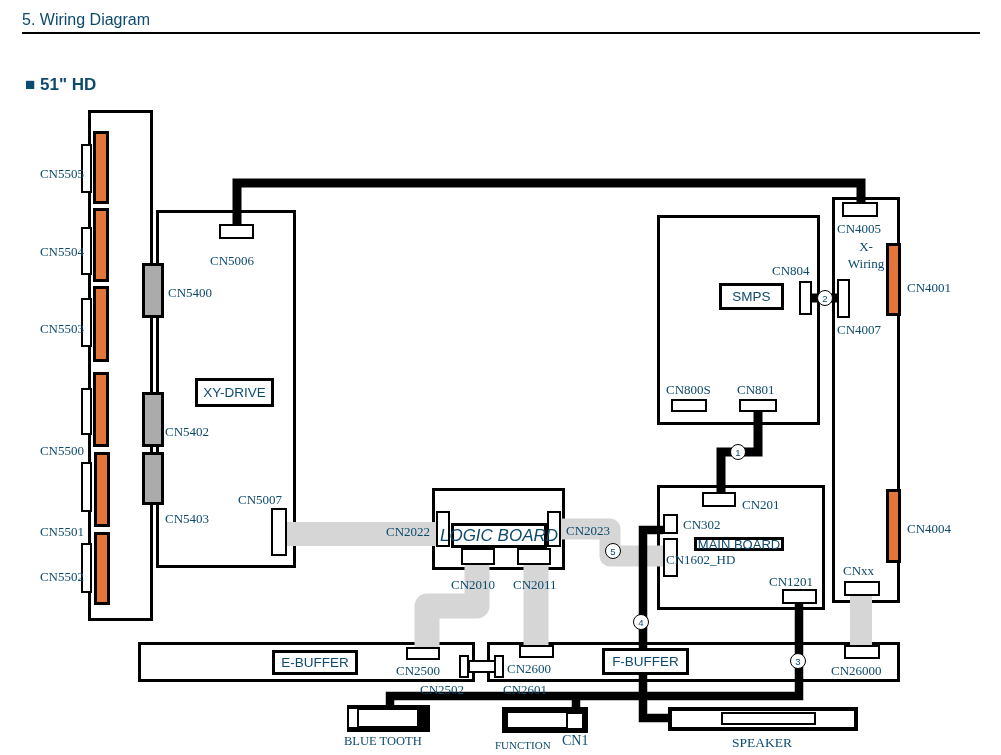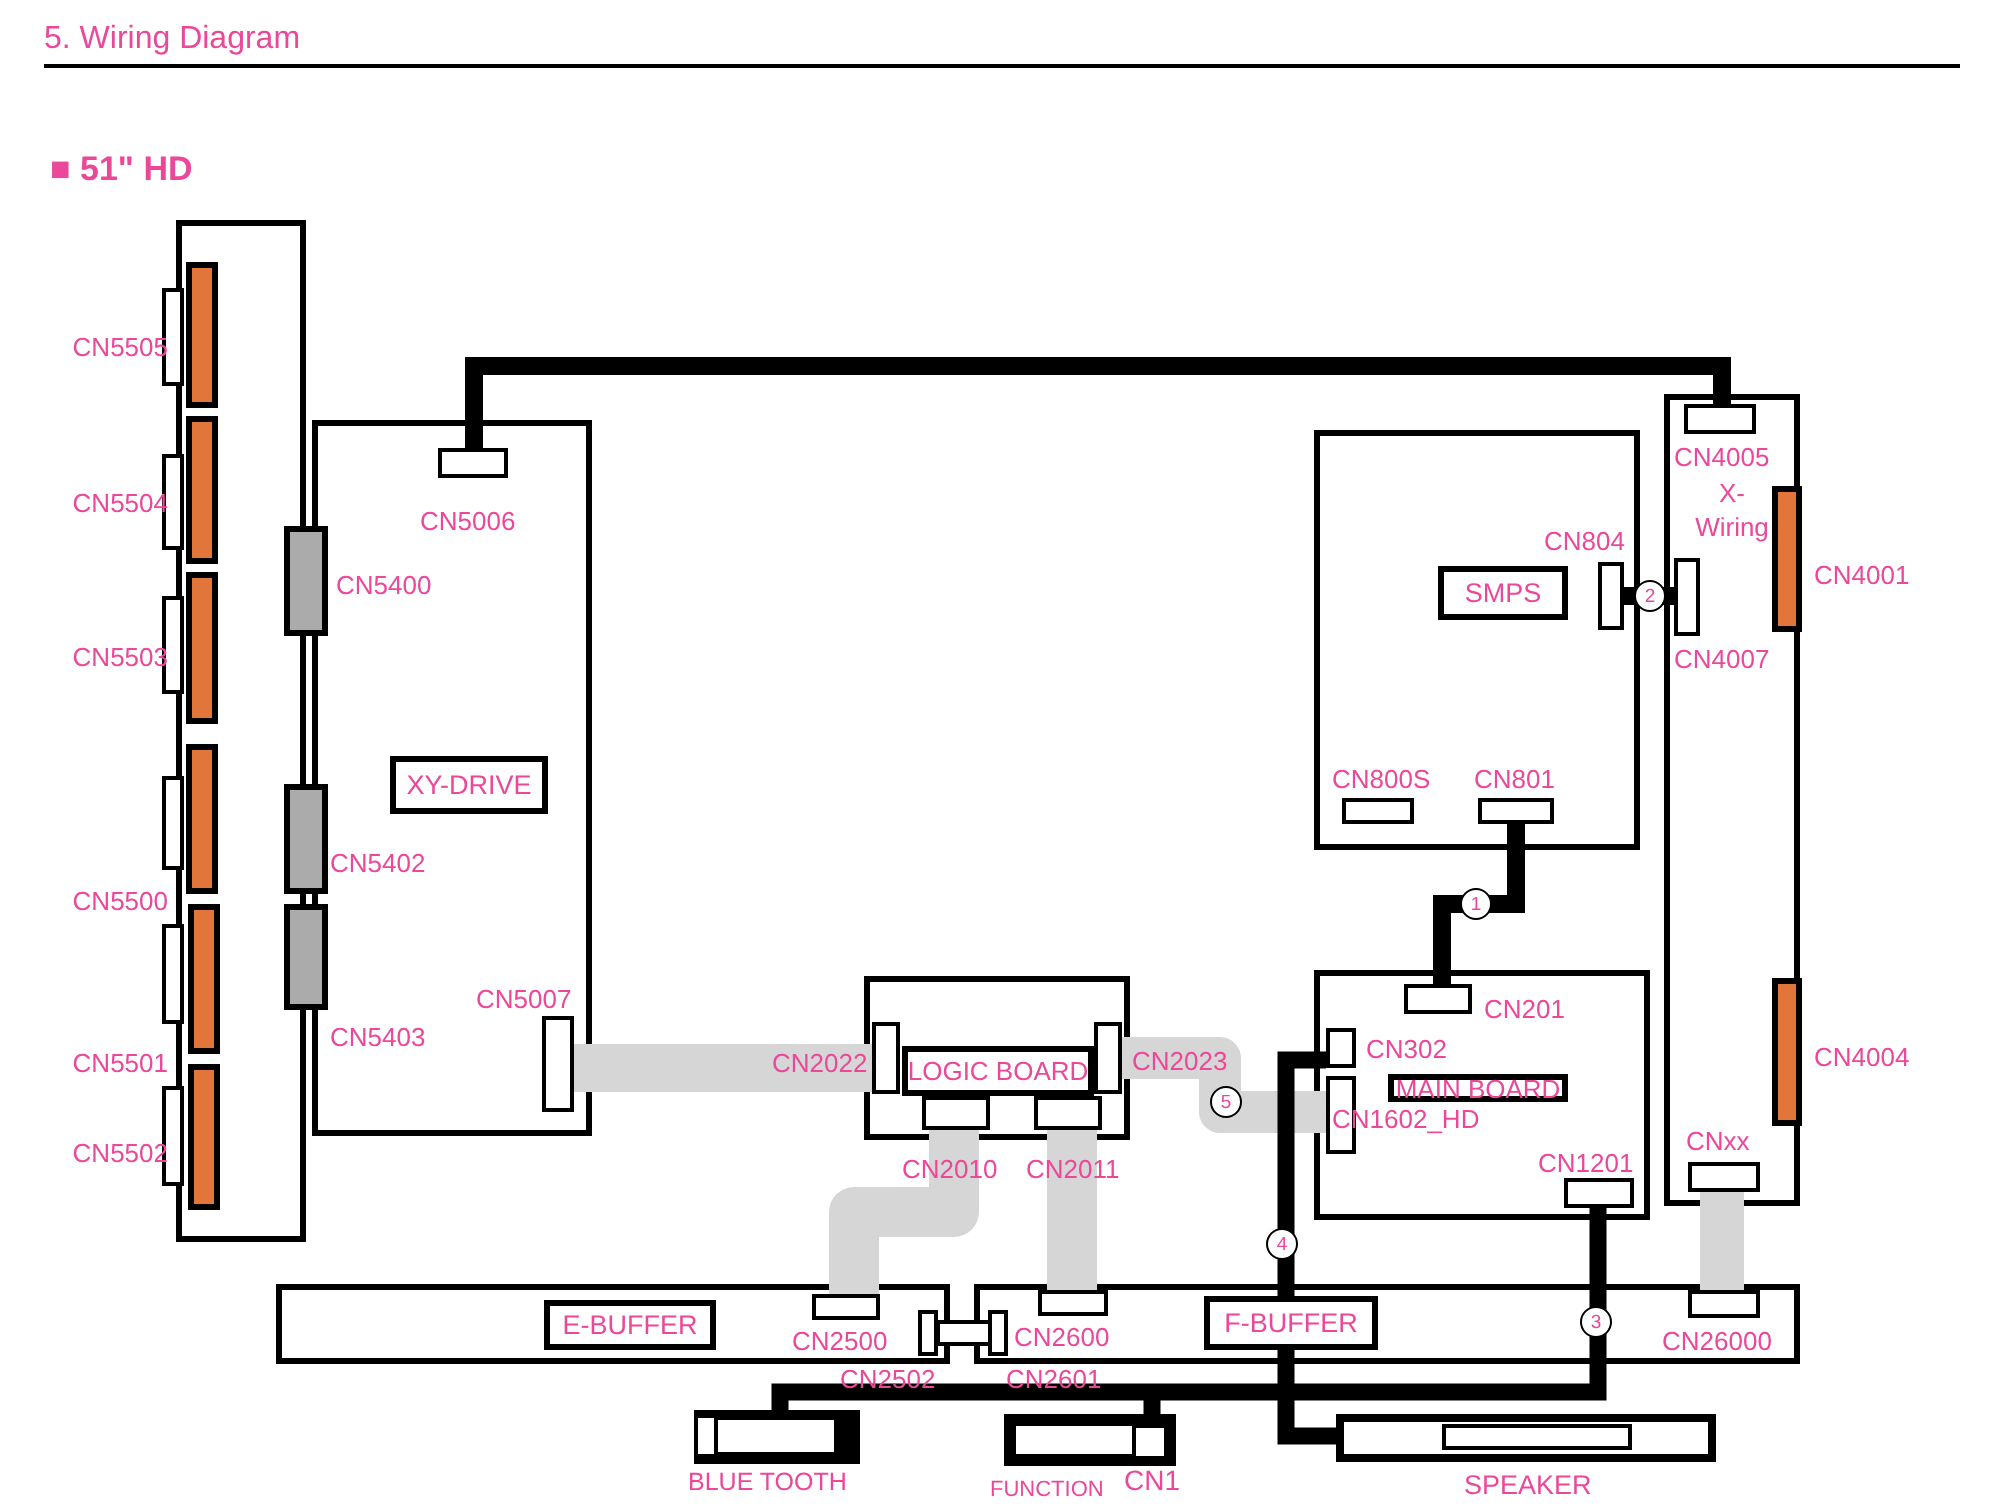--- a/index.html
+++ b/index.html
@@ -1,45 +1,45 @@
 <!DOCTYPE html>
 <html><head>
 <meta charset="utf-8">
 <style>
   html,body{margin:0;padding:0;background:#fff;}
   #canvas{position:relative;width:1001px;height:755px;background:#fff;
-          font-family:"Liberation Sans",sans-serif;color:#ec4899;overflow:hidden;}
+          font-family:"Liberation Sans",sans-serif;color:#0c4a6e;overflow:hidden;}
   .board{position:absolute;background:#fff;border:3px solid #000;box-sizing:border-box;z-index:1;}
   #wires{position:absolute;left:0;top:0;z-index:2;pointer-events:none;}
   .cw{position:absolute;background:#fff;border:2px solid #000;box-sizing:border-box;z-index:3;}
   .co{position:absolute;border:3px solid #000;box-sizing:border-box;z-index:3;}
   .cg{position:absolute;border:3px solid #000;box-sizing:border-box;z-index:3;}
   .lblbox{position:absolute;background:#fff;border:3px solid #000;box-sizing:border-box;z-index:4;
           display:flex;align-items:center;justify-content:center;font-size:13.5px;white-space:nowrap;}
-  .lbl{position:absolute;font-size:13px;line-height:15px;white-space:nowrap;z-index:5;}
+  .lbl{position:absolute;font-size:13px;line-height:15px;white-space:nowrap;z-index:5;font-family:Liberation Serif, serif;}
   .marker{position:absolute;width:16px;height:16px;border-radius:50%;background:#fff;border:1.5px solid #000;
           box-sizing:border-box;display:flex;align-items:center;justify-content:center;font-size:9.5px;z-index:6;}
   .module{position:absolute;background:#000;z-index:3;}
   .modcut{position:absolute;background:#fff;}
   
   #title{position:absolute;left:22px;top:11px;font-size:16px;}
   #rule{position:absolute;left:22px;top:32px;width:958px;height:2px;background:#000;}
   #section{position:absolute;left:25px;top:75px;font-size:17px;font-weight:bold;}
   
   #b-left{left:88px;top:110px;width:65px;height:511px;}
   #b-xy{left:156px;top:210px;width:140px;height:358px;}
   #b-logic{left:432px;top:488px;width:133px;height:82px;}
   #b-main{left:657px;top:485px;width:168px;height:125px;}
   #b-smps{left:657px;top:215px;width:163px;height:210px;}
   #b-xbuf{left:832px;top:197px;width:68px;height:406px;}
   #b-ebuf{left:138px;top:642px;width:337px;height:40px;}
   #b-fbuf{left:487px;top:642px;width:413px;height:40px;}
   
   #x-xydrive{left:195px;top:378px;width:79px;height:29px;}
-  #x-logic{left:451px;top:523px;width:96px;height:25px;font-size:13px;}
+  #x-logic{left:451px;top:523px;width:96px;height:25px;font-size:17px;font-style:italic;}
   #x-main{left:694px;top:537px;width:90px;height:14px;font-size:13px;}
   #x-smps{left:719px;top:283px;width:65px;height:27px;}
   #x-ebuf{left:272px;top:650px;width:86px;height:25px;}
   #x-fbuf{left:602px;top:648px;width:87px;height:27px;}
   
   #c5505{left:93px;top:131px;width:16px;height:73px;}
   #c5504{left:93px;top:208px;width:16px;height:74px;}
   #c5503{left:93px;top:286px;width:16px;height:76px;}
   #c5500{left:93px;top:372px;width:16px;height:75px;}
   #c5501{left:94px;top:452px;width:16px;height:75px;}

